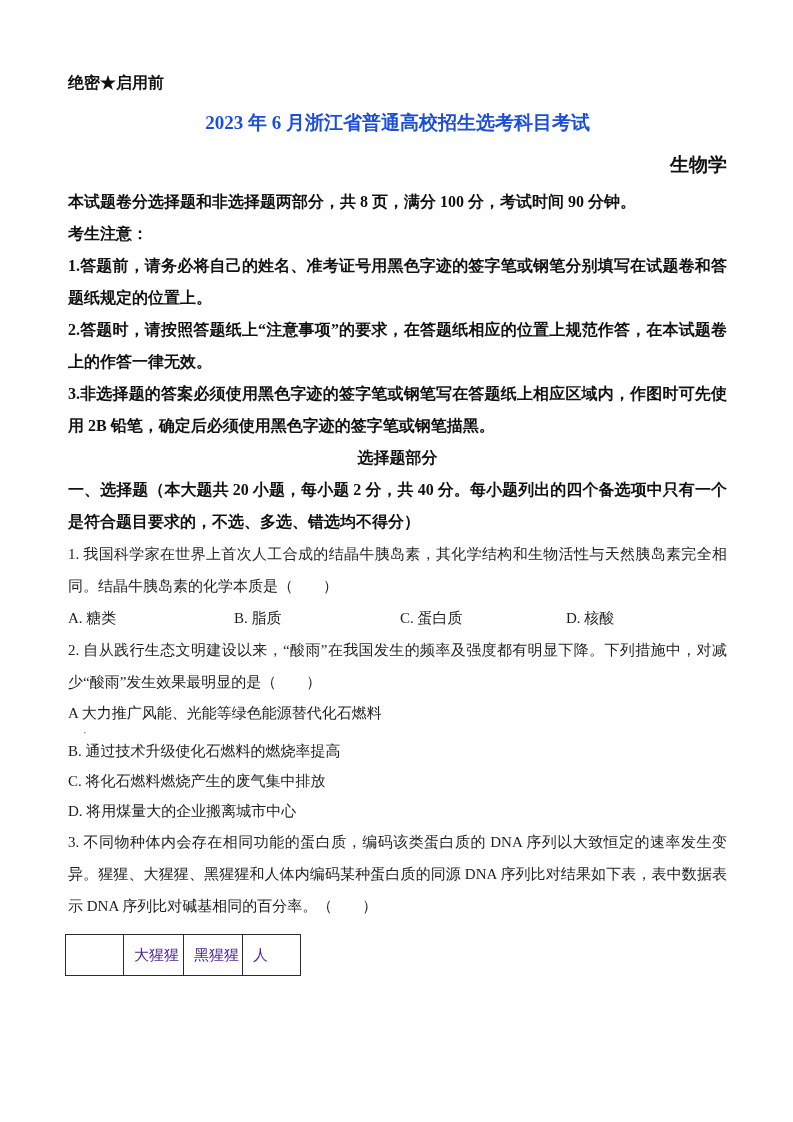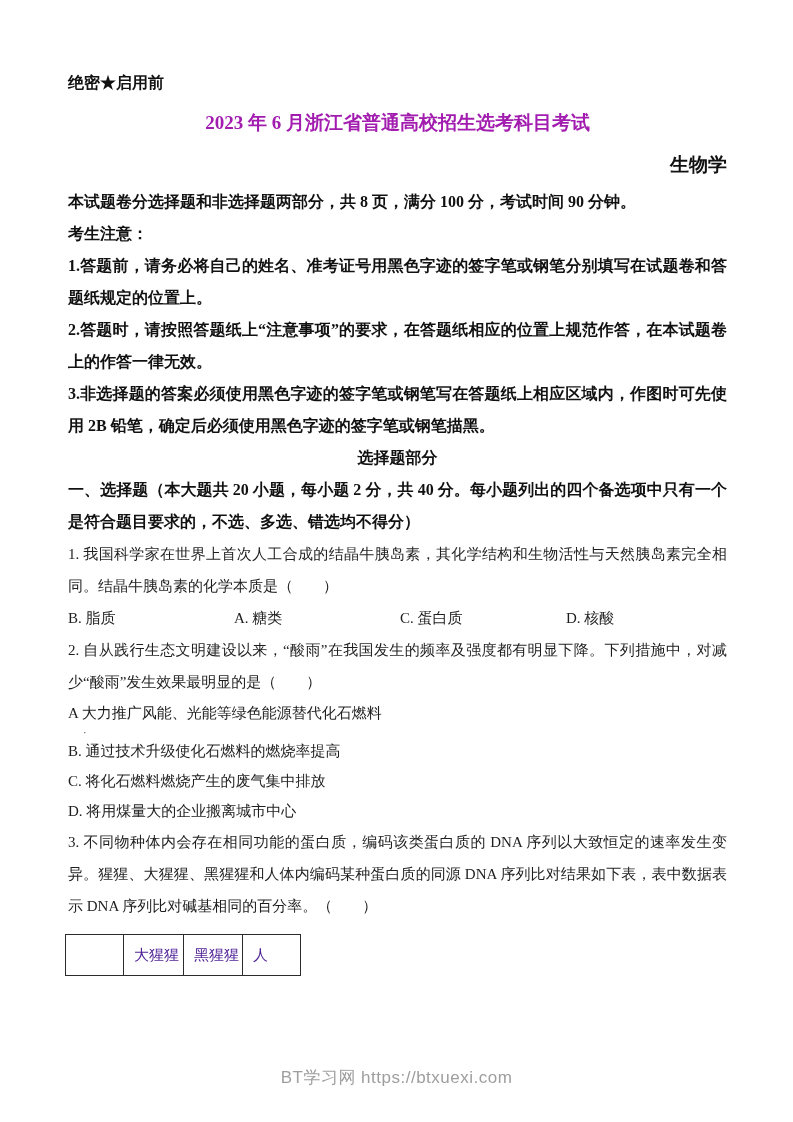--- a/index.html
+++ b/index.html
@@ -20,21 +20,21 @@
     font-weight: bold;
     line-height: 22px;
     color: #111111;
   }
   .title {
     margin-top: 14px;
     text-align: center;
     font-size: 19px;
     font-weight: bold;
     line-height: 30px;
-    color: #a21caf;
+    color: #1d4ed8;
   }
   .subject {
     margin-top: 12px;
     text-align: right;
     font-size: 19px;
     font-weight: bold;
     line-height: 30px;
     color: #111111;
   }
   .name-line {
@@ -139,22 +139,22 @@
 
   <p class="bold-par">3.非选择题的答案必须使用黑色字迹的签字笔或钢笔写在答题纸上相应区域内，作图时可先使用 2B 铅笔，确定后必须使用黑色字迹的签字笔或钢笔描黑。</p>
 
   <div class="part-heading">选择题部分</div>
 
   <p class="bold-par">一、选择题（本大题共 20 小题，每小题 2 分，共 40 分。每小题列出的四个备选项中只有一个是符合题目要求的，不选、多选、错选均不得分）</p>
 
   <p class="stem">1. 我国科学家在世界上首次人工合成的结晶牛胰岛素，其化学结构和生物活性与天然胰岛素完全相同。结晶牛胰岛素的化学本质是（　　）</p>
 
   <div class="options-row">
+    <span class="opt">A. 糖类</span>
     <span class="opt">B. 脂质</span>
-    <span class="opt">A. 糖类</span>
     <span class="opt">C. 蛋白质</span>
     <span class="opt">D. 核酸</span>
   </div>
 
   <p class="stem">2. 自从践行生态文明建设以来，“酸雨”在我国发生的频率及强度都有明显下降。下列措施中，对减少“酸雨”发生效果最明显的是（　　）</p>
 
   <div class="opt-line">A  大力推广风能、光能等绿色能源替代化石燃料</div>
   <div class="stray-mark">·</div>
   <div class="opt-line">B.  通过技术升级使化石燃料的燃烧率提高</div>
   <div class="opt-line">C.  将化石燃料燃烧产生的废气集中排放</div>
@@ -166,15 +166,14 @@
     <tbody>
         <tr>
       <td class="c0"></td>
       <td class="c1">大猩猩</td>
       <td class="c2">黑猩猩</td>
       <td class="c3">人</td>
     </tr>
   </tbody>
     </table>
 
-  <div class="watermark">BT学习网 https://btxuexi.com</div>
 
 </div>
 
 </body></html>

